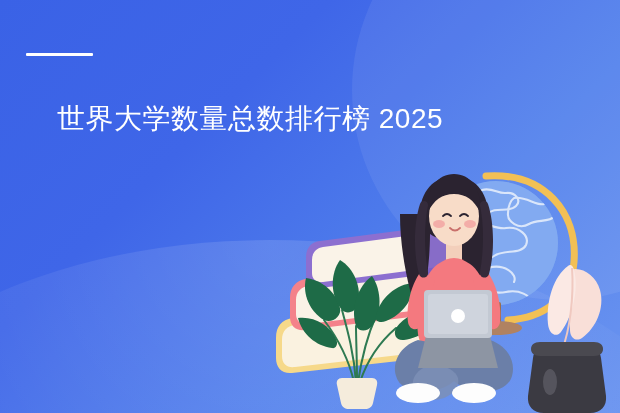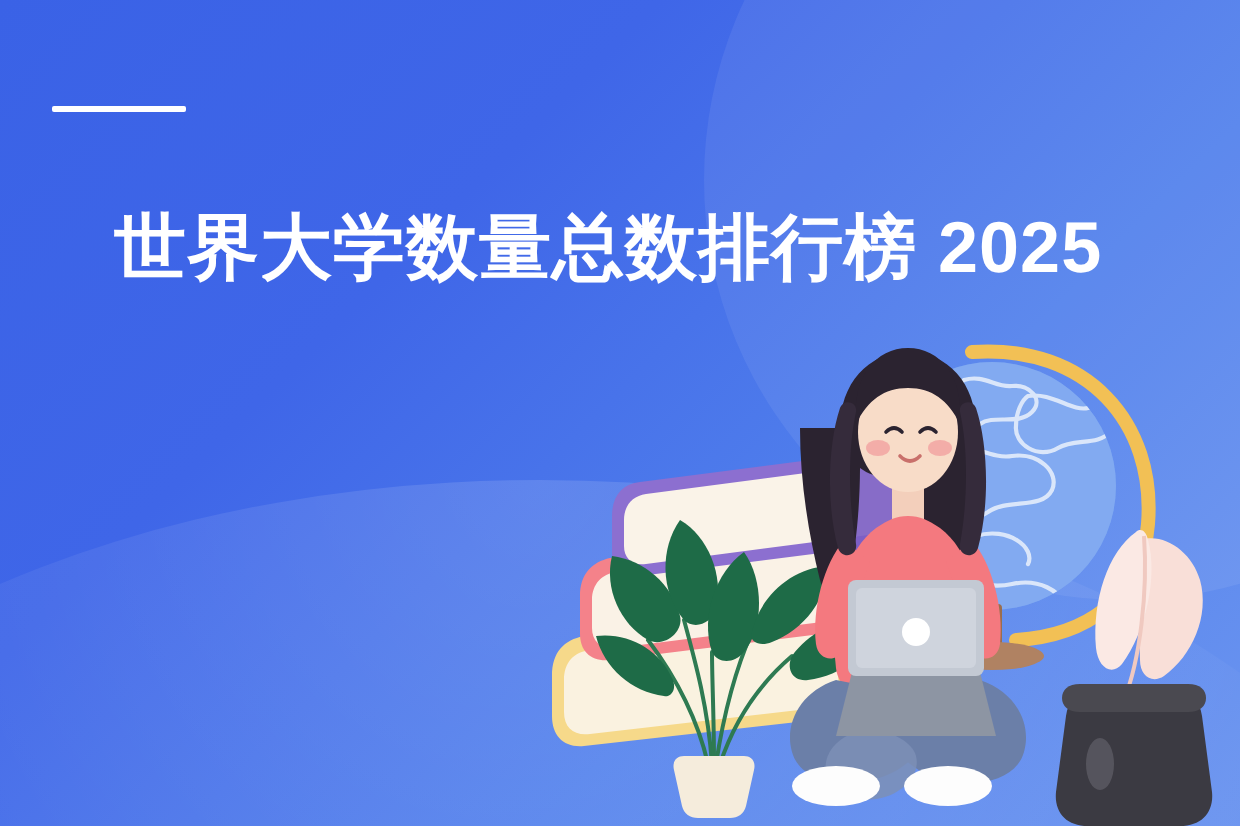--- a/index.html
+++ b/index.html
@@ -38,22 +38,22 @@
     width:67px; height:3px;
     background:#ffffff;
     border-radius:1px;
   }
 
   .title {
     position:absolute;
     left:57px; top:101px;
     width:470px;
     color:#ffffff;
-    font-size:36px;
-    font-weight:bold;
+    font-size:28px;
+    font-weight:normal;
     letter-spacing:.5px;
     line-height:1.3;
     white-space:nowrap;
   }
 
   .art { position:absolute; left:268px; top:150px; width:352px; height:263px; }
   .art svg { display:block; width:100%; height:100%; }
 </style>
 </head>
 <body>

